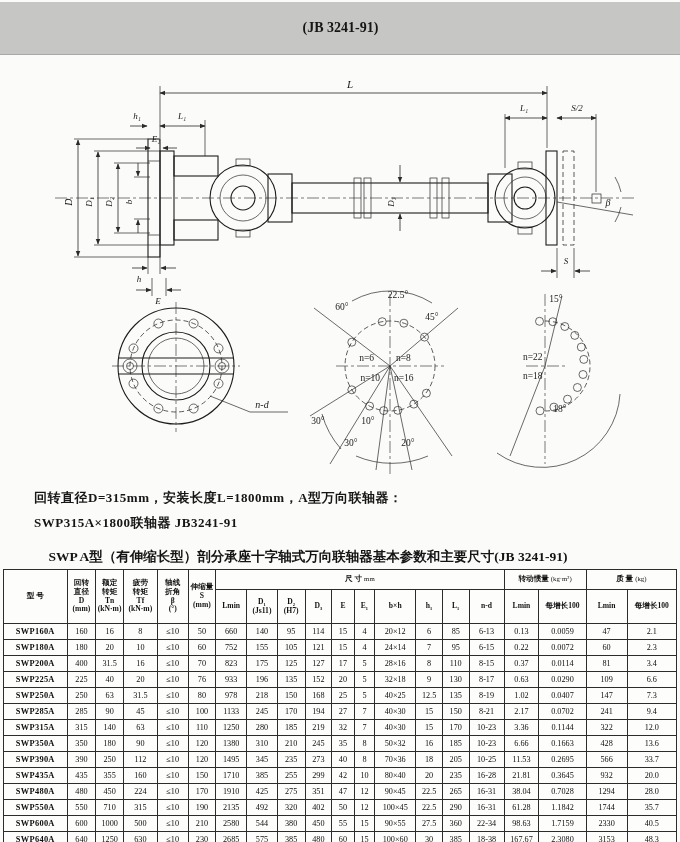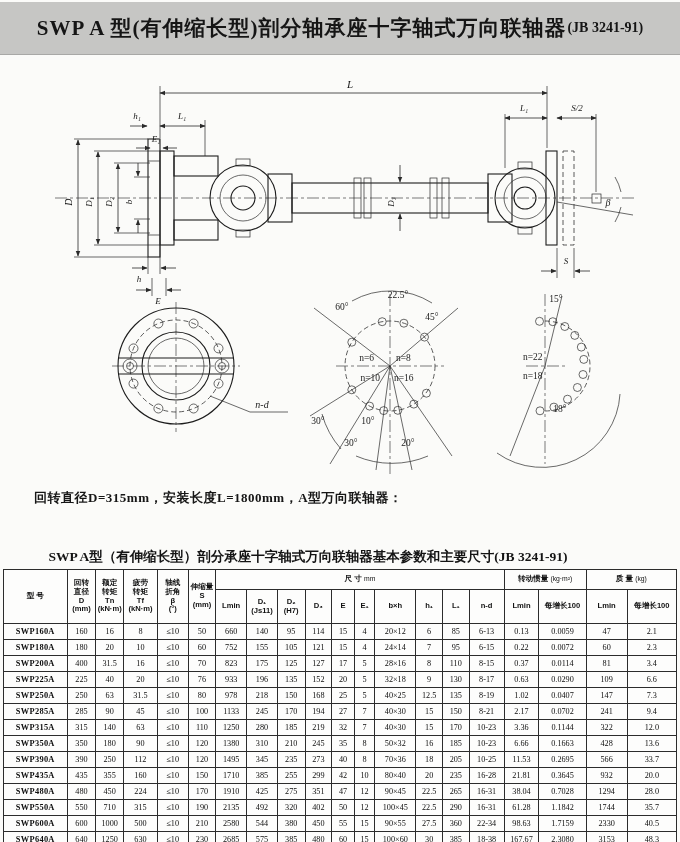--- a/index.html
+++ b/index.html
@@ -14,39 +14,38 @@
   .example{position:absolute;top:482px;left:34px;font-size:13px;color:#161616;}
   .example .hd{display:flex;align-items:center;font-weight:bold;font-size:14px;}
   .bullet{width:13px;height:12px;background:#1a1a1a;display:inline-block;margin-right:7px;}
   .example .ln{margin-top:7px;font-weight:bold;letter-spacing:.5px;}
   .tbl-title{position:absolute;top:548px;left:0;width:616px;text-align:center;
     font-size:13.5px;font-weight:bold;color:#141414;}
   table{position:absolute;top:569px;left:3px;width:674px;border-collapse:collapse;
     table-layout:fixed;background:#fdfdfc;}
   th,td{border:1px solid #2c2c2c;padding:0;text-align:center;vertical-align:middle;
     overflow:hidden;white-space:pre-line;line-height:1.15;}
-  thead th{font-family:Liberation Sans, sans-serif;
+  thead th{font-family:Liberation Serif, serif;
     font-size:7.6px;font-weight:bold;color:#111;margin-left:38px;}
   thead .grp{height:19px;}
   thead .sub{height:33px;font-size:7.6px;}
   thead .left-h{font-size:7.6px;}
   thead .unit{font-size:6.8px;font-weight:normal;}
   tbody td{height:15px;font-size:8.2px;color:#0d0d0d;}
   tbody td.model{font-weight:bold;font-size:8.4px;letter-spacing:.3px;}
   .dim{stroke:#2a2a2a;stroke-width:.8;fill:none;}
   .part{stroke:#1d1d1d;stroke-width:1.1;fill:none;}
   .thin{stroke:#2a2a2a;stroke-width:.7;fill:none;}
   .cl{stroke:#444;stroke-width:.7;fill:none;stroke-dasharray:12 3 3 3;}
   .dash{stroke:#333;stroke-width:.8;fill:none;stroke-dasharray:5 3;}
 </style>
 </head>
 <body>
 
 <div class="titlebar">
-  <span class="t-main">SWP A 型(有伸缩长型)剖分轴承座十字轴式万向联轴器</span>
     <span class="t-sub">(JB 3241-91)</span>
 </div>
 
 <div class="drawing">
 <svg width="680" height="420" viewBox="0 0 680 420">
   <defs>
     <marker id="ar" viewBox="0 0 10 10" refX="9" refY="5" markerWidth="7.5" markerHeight="7.5" orient="auto-start-reverse">
       <path d="M0,1 L10,5 L0,9 z" fill="#2a2a2a"></path>
     </marker>
   </defs>
@@ -239,20 +238,21 @@
   <line class="thin" x1="545" y1="310" x2="510" y2="400"></line>
   <text x="556" y="246" font-size="9.5" text-anchor="middle">15°</text>
   <text x="523" y="304" font-size="9.5" text-anchor="start">n=22</text>
   <text x="523" y="323" font-size="9.5" text-anchor="start">n=18</text>
   <text x="560" y="356" font-size="9.5" text-anchor="middle">18°</text>
 </svg>
 </div>
 
 <div class="example">
   <div class="ln">回转直径D=315mm，安装长度L=1800mm，A型万向联轴器：</div>
+  <div class="ln">SWP315A×1800联轴器 JB3241-91</div>
 </div>
 
 <div class="tbl-title">SWP  A型（有伸缩长型）剖分承座十字轴式万向联轴器基本参数和主要尺寸(JB 3241-91)</div>
 
 <table id="spec-table">
   <colgroup id="cols">
       <col style="width: 62px;">
       <col style="width: 28px;">
       <col style="width: 27px;">
       <col style="width: 33px;">

